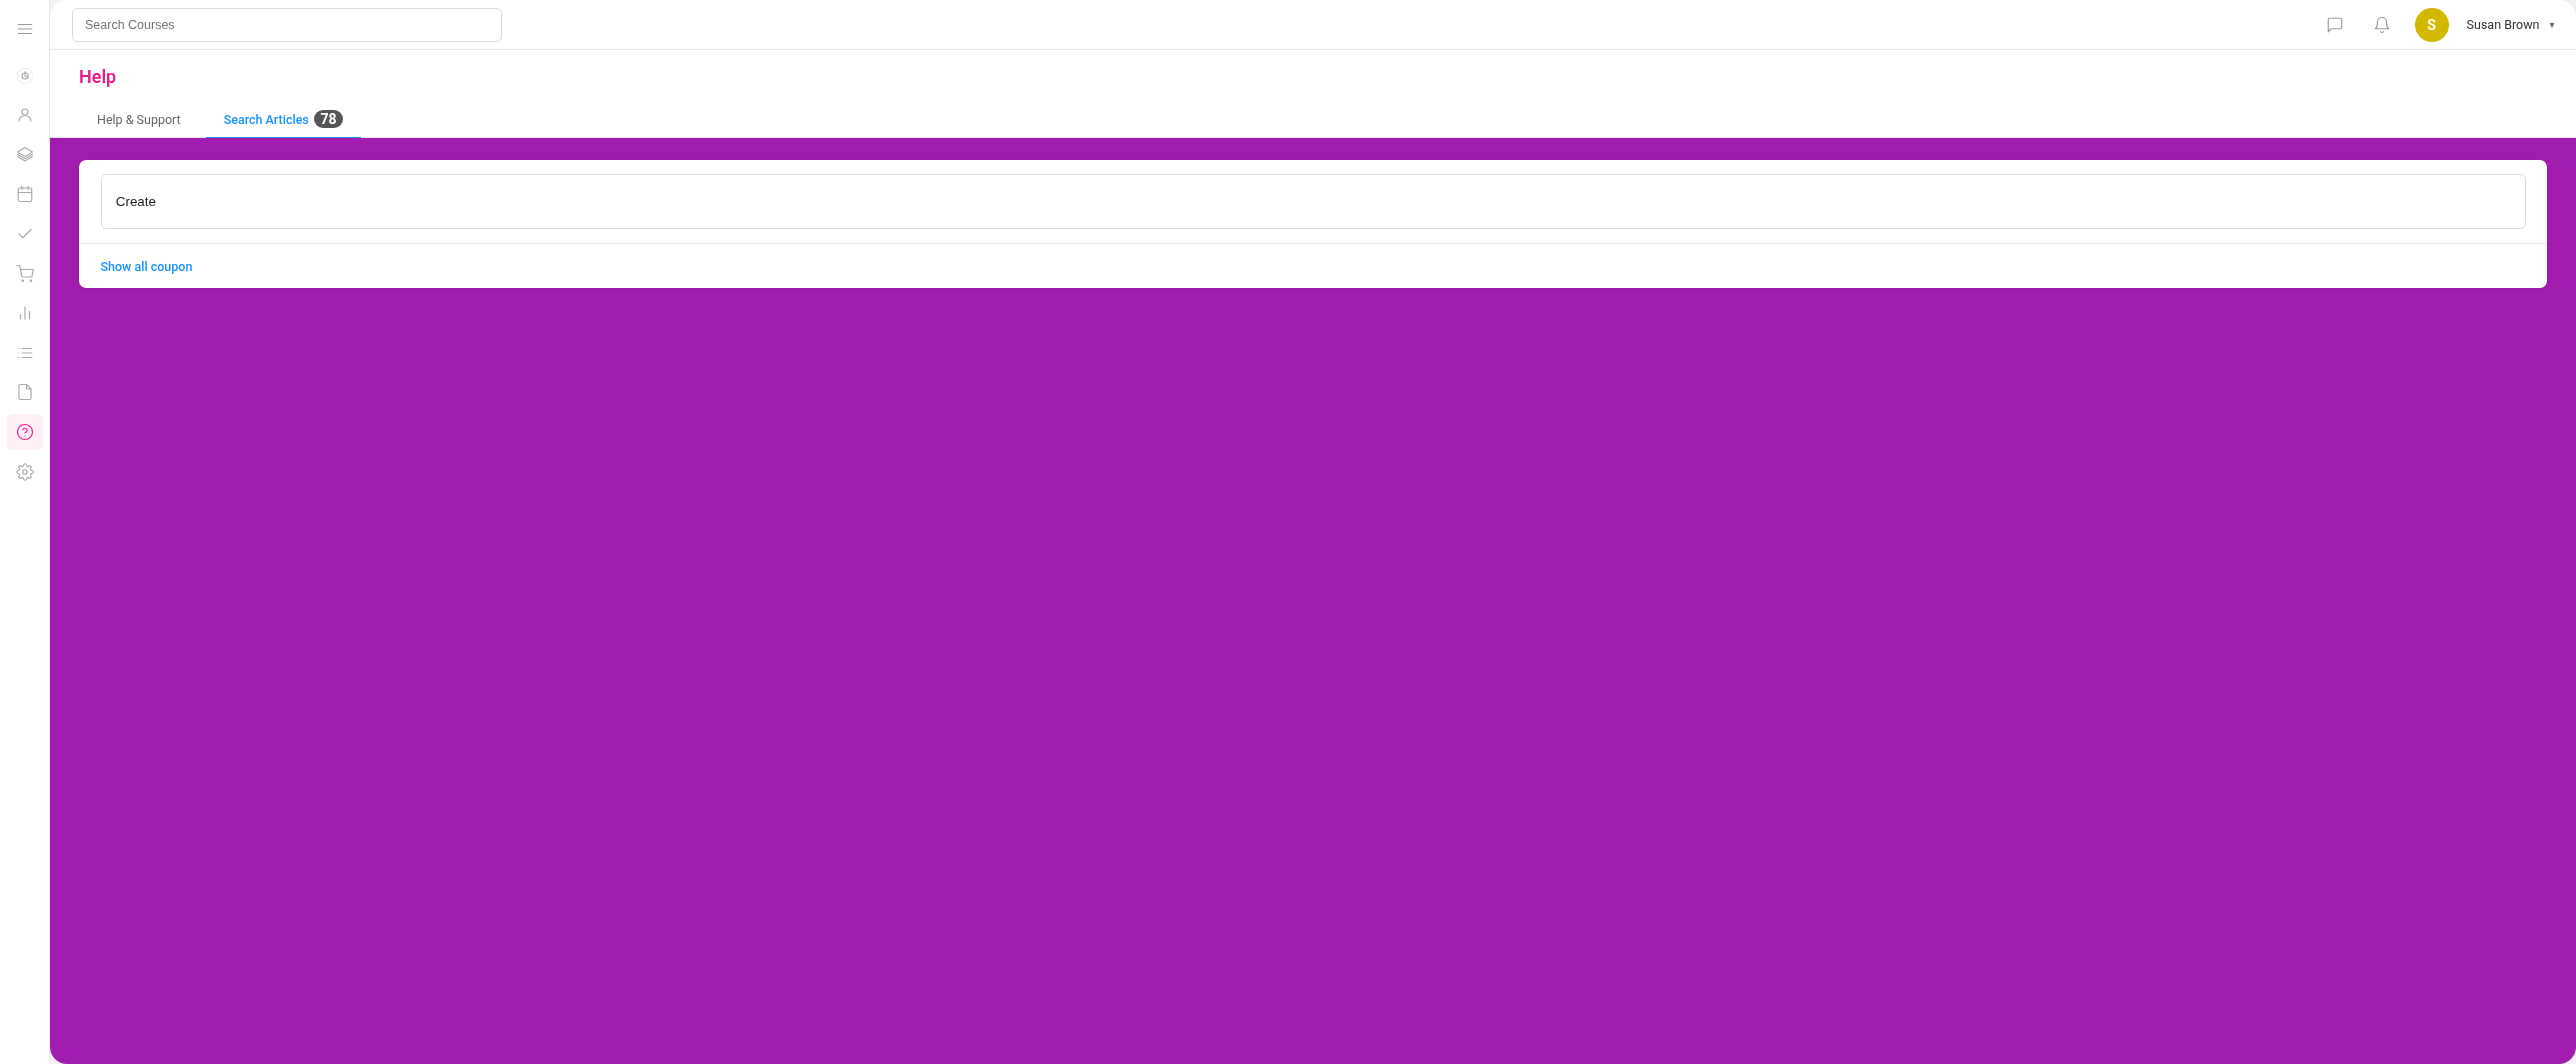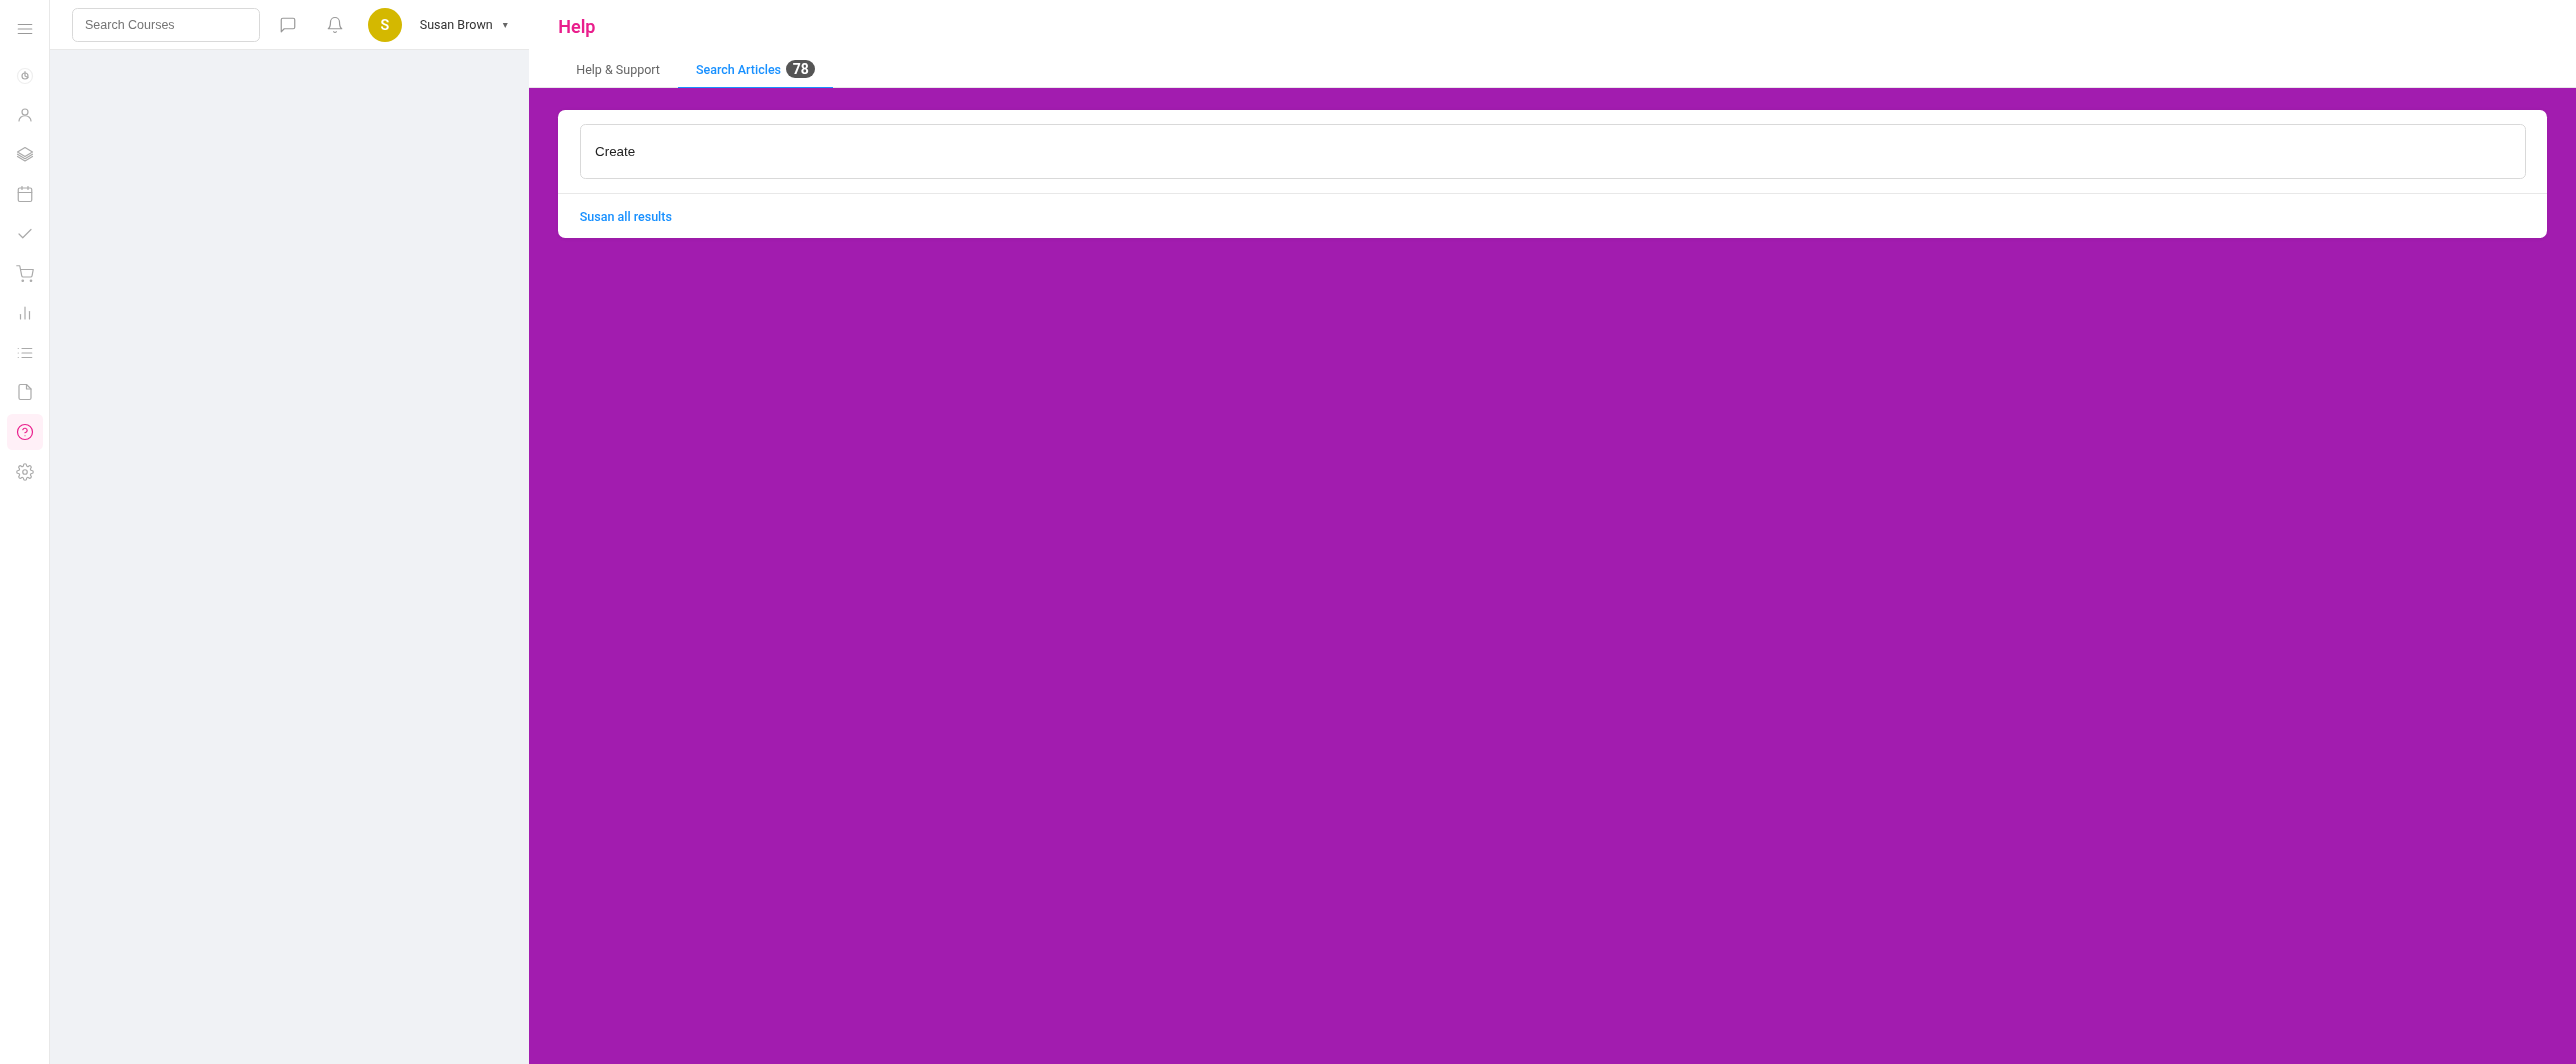--- a/index.html
+++ b/index.html
@@ -29,21 +29,21 @@
     }
     .sidebar-item {
       width: 36px; height: 36px;
       display: flex; align-items: center; justify-content: center;
       color: #aaa; font-size: 16px; cursor: pointer;
       border-radius: 5.4px;
     }
     .sidebar-item.active { color: #e91e8c; background: #fff0f7; }
 
     
-    .main-area { flex: 1; display: flex; flex-direction: row; overflow: hidden; }
+    .main-area { flex: 1; display: flex; flex-direction: column; overflow: hidden; border-radius: 17px; }
 
     
     .topnav {
       height: 50px;
       background: #fff;
       border-bottom: 0.9px solid #e8e8e8;
       display: flex;
       align-items: center;
       padding: 0 21.5px;
       gap: 14.3px;
@@ -111,21 +111,21 @@
     .page-title {
       font-size: 18px;
       font-weight: 600;
       color: #e91e8c;
       margin-bottom: 14.3px;
     }
 
     
     .tabs {
       display: flex;
-      gap: 0;
+      gap: 7px;
     }
     .tab {
       padding: 9px 18px;
       font-size: 12.5px;
       color: #666;
       cursor: pointer;
       border-bottom: 1.8px solid transparent;
       margin-bottom: -0.9px;
       display: flex;
       align-items: center;
@@ -346,21 +346,21 @@
 
         
         <div class="articles-search">
           <input class="articles-search-input" type="text" value="Create" style="">
         </div>
 
         
 
         
         <a class="show-all-link" href="#">
-          <span>Susan all results</span>
+          <span>Show all coupon</span>
         </a>
 
       </div>
 
     </div>
   </div>
 </div>
 
 
 </body></html>

